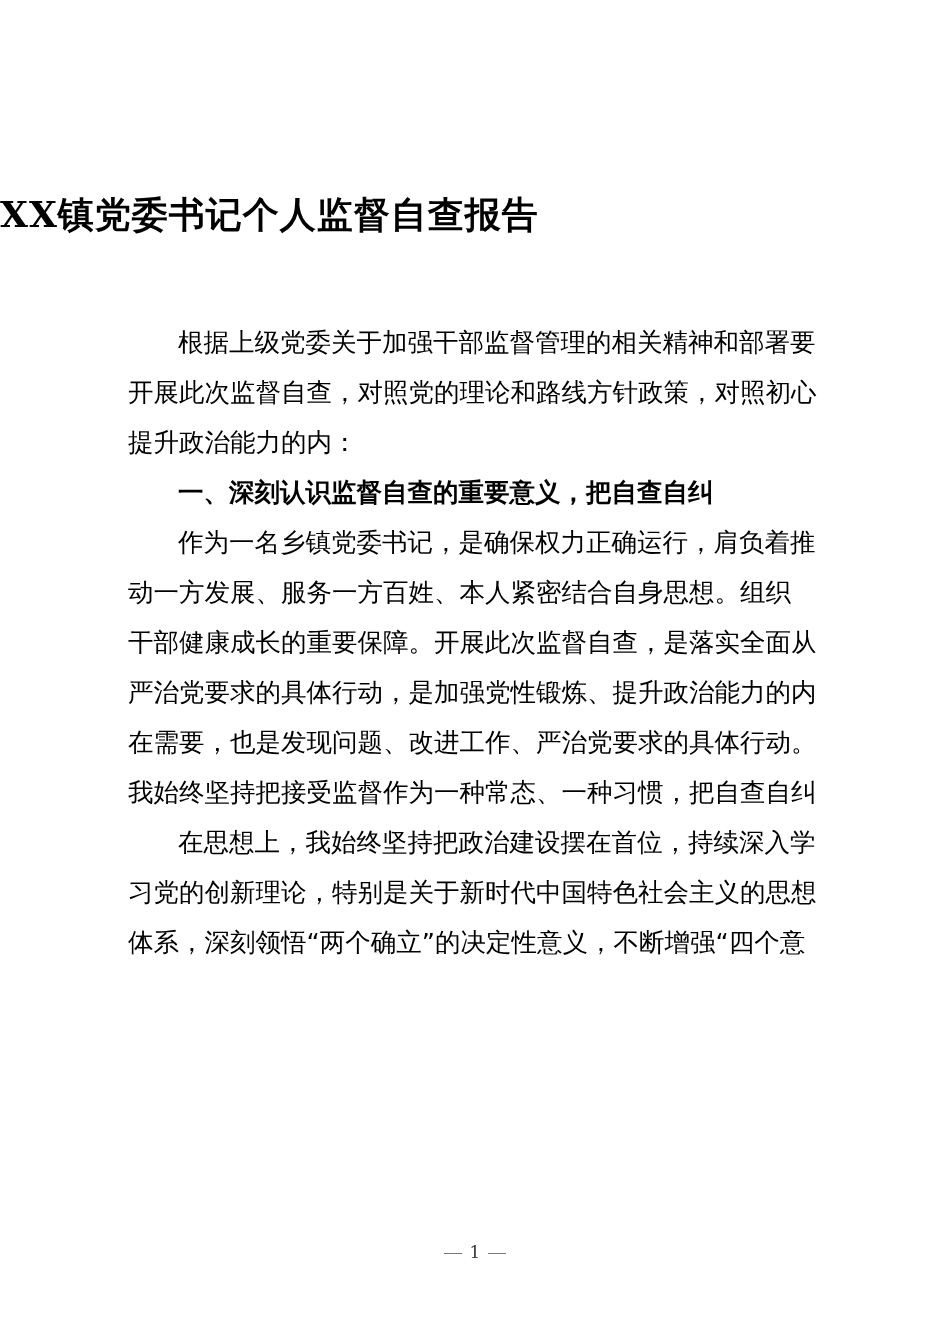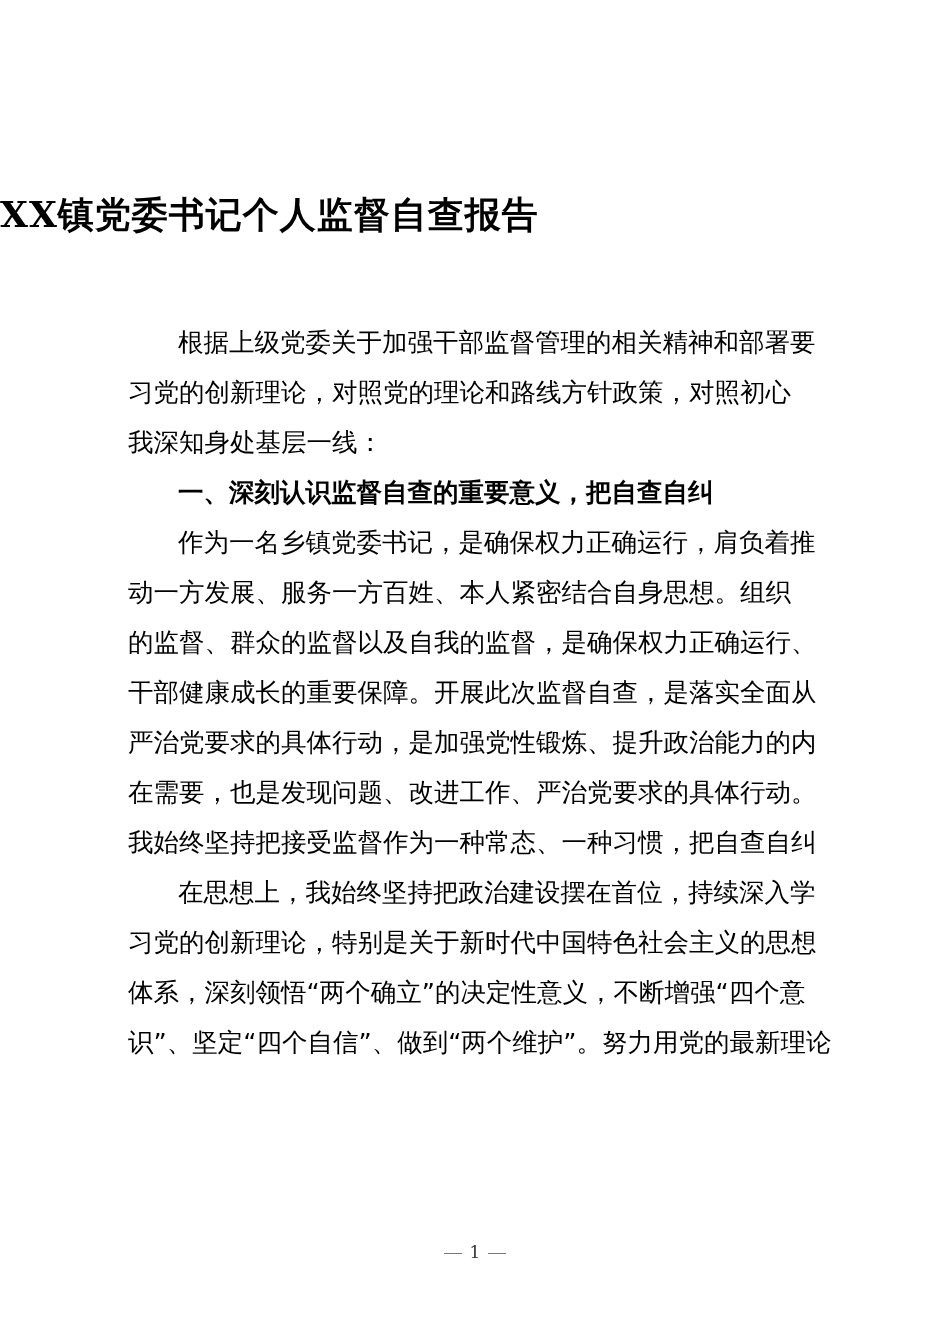--- a/index.html
+++ b/index.html
@@ -76,33 +76,31 @@
   </style>
 </head>
 <body>
 
 <div class="page">
 
   <div class="title">XX镇党委书记个人监督自查报告</div>
 
   <div class="body-text">
     <div class="line indent">根据上级党委关于加强干部监督管理的相关精神和部署要</div>
-    <div class="line">习党的创新理论，对照党的理论和路线方针政策，对照初心</div>
-    <div class="line">我深知身处基层一线：</div>
+    <div class="line">开展此次监督自查，对照党的理论和路线方针政策，对照初心</div>
+    <div class="line">提升政治能力的内：</div>
     <div class="line indent heading">一、深刻认识监督自查的重要意义，把自查自纠</div>
     <div class="line indent">作为一名乡镇党委书记，是确保权力正确运行，肩负着推</div>
     <div class="line">动一方发展、服务一方百姓、本人紧密结合自身思想。组织</div>
-    <div class="line">的监督、群众的监督以及自我的监督，是确保权力正确运行、</div>
     <div class="line">干部健康成长的重要保障。开展此次监督自查，是落实全面从</div>
     <div class="line">严治党要求的具体行动，是加强党性锻炼、提升政治能力的内</div>
     <div class="line">在需要，也是发现问题、改进工作、严治党要求的具体行动。</div>
     <div class="line">我始终坚持把接受监督作为一种常态、一种习惯，把自查自纠</div>
     <div class="line indent">在思想上，我始终坚持把政治建设摆在首位，持续深入学</div>
     <div class="line">习党的创新理论，特别是关于新时代中国特色社会主义的思想</div>
     <div class="line">体系，深刻领悟“两个确立”的决定性意义，不断增强“四个意</div>
-    <div class="line">识”、坚定“四个自信”、做到“两个维护”。努力用党的最新理论</div>
   </div>
 
   <div class="page-number">
     <span class="dash"></span><span>1</span><span class="dash"></span>
   </div>
 
 </div>
 
 </body></html>

